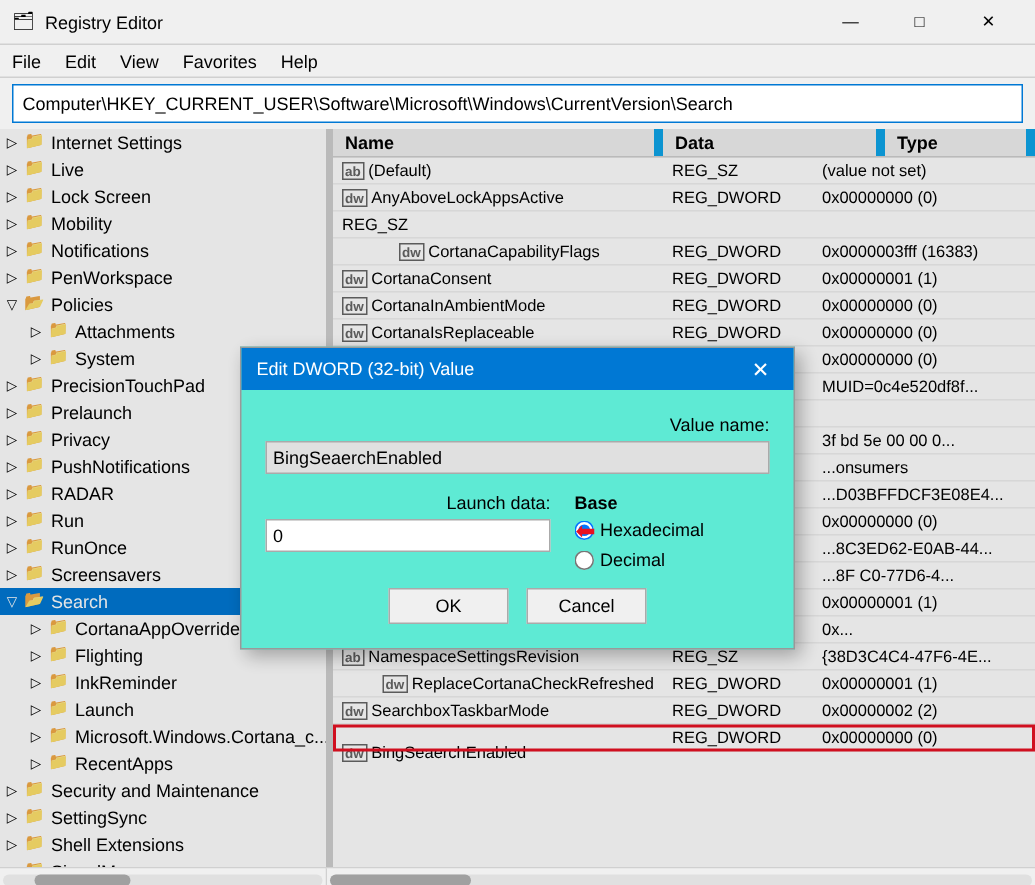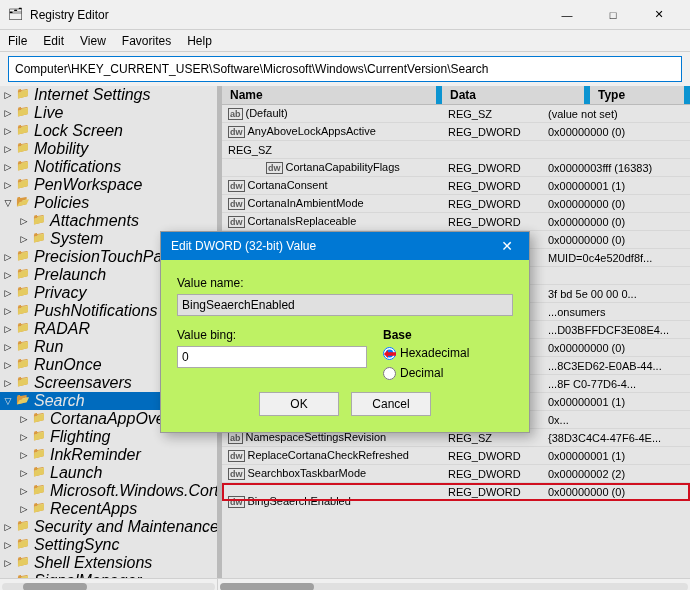--- a/index.html
+++ b/index.html
@@ -78,21 +78,21 @@
       white-space: nowrap;
       height: 18px;
     }
     .tree-item.selected { background: #0078d4; color: #fff; }
     .tree-expand {
       width: 16px; height: 16px;
       display: flex; align-items: center; justify-content: center;
       font-size: 9px; flex-shrink: 0;
     }
     .tree-icon { width: 16px; height: 16px; margin-right: 2px; flex-shrink: 0; font-size: 11px; }
-    .tree-label { font-size: 16px; font-style: italic; }
+    .tree-label { font-size: 12px; }
     .tree-indent-1 { padding-left: 16px; }
 
     
     .values-panel {
       flex: 1;
       background: #fff;
       overflow-x: auto;
       overflow-y: auto;
     }
     .values-header {
@@ -137,21 +137,21 @@
     .dialog-overlay {
       position: absolute;
       top: 0; left: 0; right: 0; bottom: 0;
       background: rgba(0,0,0,0.1);
       display: flex;
       align-items: center;
       justify-content: center;
       z-index: 100;
     }
     .dialog {
-      background: #bef264;
+      background: #5eead4;
       border: 1px solid #999;
       box-shadow: 4px 4px 12px rgba(0,0,0,0.3);
       width: 370px;
     }
     .dialog-title-bar {
       background: #0078d4;
       color: #fff;
       height: 28px;
       display: flex;
       align-items: center;
@@ -159,21 +159,21 @@
       font-size: 12px;
     }
     .dialog-title-text { flex: 1; }
     .dialog-close-btn {
       width: 24px; height: 24px;
       border: none; background: transparent; color: #fff;
       cursor: pointer; font-size: 14px;
       display: flex; align-items: center; justify-content: center;
     }
     .dialog-body { padding: 16px; }
-    .dialog-field-label { font-size: 12px; margin-bottom: 4px; }
+    .dialog-field-label { font-size: 12px; margin-bottom: 4px; text-align: right; }
     .dialog-input {
       width: 100%;
       height: 22px;
       border: 1px solid #aaa;
       padding: 0 4px;
       font-size: 12px;
       background: #fff;
       margin-bottom: 12px;
     }
     .dialog-row {
@@ -518,21 +518,21 @@
       <div class="values-cell col-name" style="width:220px;min-width:220px;"><span style="display:inline-block;border:1px solid #666;font-size:9px;font-weight:bold;padding:0 1px;color:#666;margin-right:3px;">dw</span>IsWindowsHelloActive</div>
       <div class="values-cell col-type" style="width:100px;min-width:100px;">REG_DWORD</div>
       <div class="values-cell col-data">0x...</div>
     </div>
         <div class="values-row">
       <div class="values-cell col-name" style="width:220px;min-width:220px;"><span style="display:inline-block;border:1px solid #666;font-size:9px;font-weight:bold;padding:0 1px;color:#666;margin-right:3px;">ab</span>NamespaceSettingsRevision</div>
       <div class="values-cell col-type" style="width:100px;min-width:100px;">REG_SZ</div>
       <div class="values-cell col-data">{38D3C4C4-47F6-4E...</div>
     </div>
         <div class="values-row">
-      <div class="values-cell col-name" style="width:220px;min-width:220px;"><span style="display:inline-block;border:1px solid #666;font-size:9px;font-weight:bold;padding:0 1px;color:#666;margin-right:3px;">dw</span>ReplaceCortanaCheckRefreshed</div>
+      <div class="values-cell col-name" style="width:220px;min-width:220px;text-align:right;"><span style="display:inline-block;border:1px solid #666;font-size:9px;font-weight:bold;padding:0 1px;color:#666;margin-right:3px;">dw</span>ReplaceCortanaCheckRefreshed</div>
       <div class="values-cell col-type" style="width:100px;min-width:100px;">REG_DWORD</div>
       <div class="values-cell col-data">0x00000001 (1)</div>
     </div>
         <div class="values-row">
       <div class="values-cell col-name" style="width:220px;min-width:220px;"><span style="display:inline-block;border:1px solid #666;font-size:9px;font-weight:bold;padding:0 1px;color:#666;margin-right:3px;">dw</span>SearchboxTaskbarMode</div>
       <div class="values-cell col-type" style="width:100px;min-width:100px;">REG_DWORD</div>
       <div class="values-cell col-data">0x00000002 (2)</div>
     </div>
         <div class="values-row highlighted">
       <div class="values-cell col-name" style="width:220px;min-width:220px;margin-top:20px;"><span style="display:inline-block;border:1px solid #666;font-size:9px;font-weight:bold;padding:0 1px;color:#666;margin-right:3px;">dw</span>BingSeaerchEnabled</div>
@@ -547,21 +547,21 @@
       <div class="dialog-title-bar">
         <span class="dialog-title-text">Edit DWORD (32-bit) Value</span>
         <button class="dialog-close-btn">✕</button>
       </div>
       <div class="dialog-body">
         <div class="dialog-field-label">Value name:</div>
         <input type="text" class="dialog-input" style="background: rgb(224, 224, 224); color: rgb(0, 0, 0);" readonly="" value="BingSeaerchEnabled">
         
         <div class="dialog-row">
           <div class="dialog-value-section">
-            <div class="dialog-field-label">Value bing:</div>
+            <div class="dialog-field-label">Launch data:</div>
             <div style="position:relative;">
               <input type="text" class="dialog-value-input" id="value-data-input" value="0" style="">
               
               <div style="position:absolute;top:-2px;right:-30px;color:#e81123;font-size:16px;pointer-events:none;">⬅</div>
             </div>
           </div>
           <div class="dialog-base-section">
             <div class="base-label">Base</div>
             <div class="base-group">
               <label class="radio-label">

